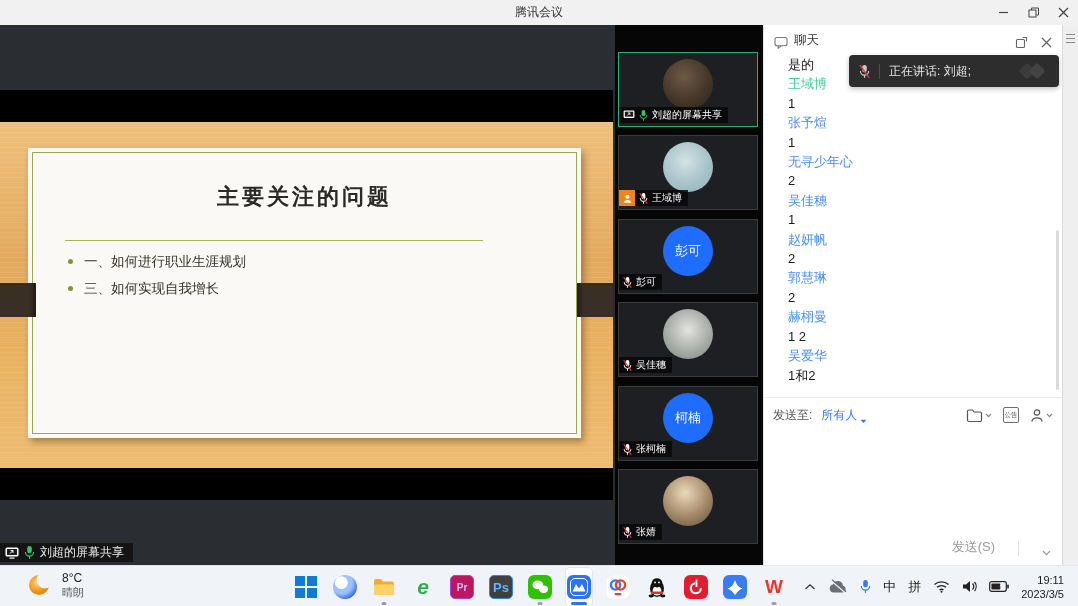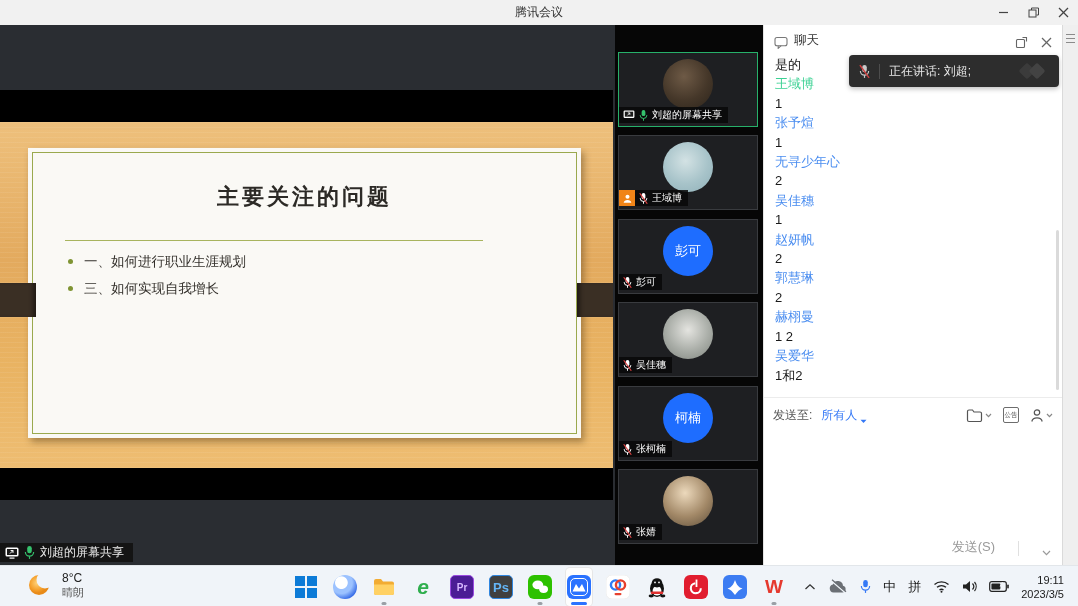--- a/index.html
+++ b/index.html
@@ -50,21 +50,21 @@
   .tile-foot { position:absolute; left:0; bottom:3px; display:flex; align-items:stretch; }
   .host-badge { width:16px; height:16px; background:#f08418; display:flex; align-items:center; justify-content:center; }
   .tile-label { display:flex; align-items:center; gap:4px; background:rgba(8,8,8,.85); padding:1px 6px 1px 4px;
             color:#fff; font-size:10px; height:16px; }
 
   
   .chat { position:absolute; left:763px; top:25px; width:299px; height:540px; background:#fff; border-left:1px solid #e4e4e4; }
   .chat-header { height:27px; display:flex; align-items:flex-end; gap:6px; padding:3px 10px; }
   .chat-title { font-size:12.5px; color:#333; }
   .chat-header-right { margin-left:auto; display:flex; align-items:center; gap:13px; }
-  .chat-list { position:absolute; left:0; top:28px; width:100%; padding:2px 11px; }
+  .chat-list { position:absolute; left:0; top:28px; width:100%; padding:2px 24px; }
   .ln { line-height:19.4px; font-size:13px; color:#1a1a1a; white-space:nowrap; }
   .ln.sender { color:#4a8df0; }
   .ln.sender.self { color:#3bd193; }
   .chat-scroll { position:absolute; right:3px; top:205px; width:3px; height:160px; background:#dadada; border-radius:2px; }
   .toast { position:absolute; left:85px; top:30px; width:210px; height:32px; background:#2d2d2d; border-radius:4px;
            display:flex; align-items:center; gap:9px; padding:0 10px; box-shadow:0 2px 5px rgba(0,0,0,.25); }
   .toast-sep { width:1px; height:15px; background:#4d4d4d; }
   .toast-text { color:#e9e9e9; font-size:12px; }
   .toast-logo { margin-left:auto; position:relative; width:30px; height:18px; opacity:.85; }
   .toast-logo i { position:absolute; width:12px; height:12px; border-radius:2px; transform:rotate(45deg); }
@@ -94,21 +94,21 @@
   .w-temp { font-size:12px; color:#222; }
   .w-cond { font-size:11px; color:#5a5a5a; }
   .dock { position:absolute; left:293px; top:1px; height:40px; display:flex; align-items:center; gap:13px; }
   .dock-item { position:relative; width:26px; height:38px; display:flex; align-items:center; justify-content:center; }
   .dock-item.active { background:#fdfdfd; border-radius:4px; box-shadow:0 0 0 1px #e6e6e6; }
   .run-dot { position:absolute; bottom:1px; left:50%; transform:translateX(-50%); width:5px; height:3px; border-radius:2px; background:#9aa0a6; }
   .active-bar { position:absolute; bottom:1px; left:50%; transform:translateX(-50%); width:16px; height:3px; border-radius:2px; background:#2a72ff; }
   .ico-sq { width:24px; height:24px; border-radius:5px; display:flex; align-items:center; justify-content:center; }
   .browser-orb { width:24px; height:24px; border-radius:50%;
         background:radial-gradient(circle at 35% 32%, #ffffff 0 26%, #9cc2ff 30% 48%, #3a6fe8 75%, #1c47b8 100%); }
-  .pr { background:#4c1d95; border:1.5px solid #9a4ae0; color:#d9b8ff; font-size:10px; font-weight:bold; }
+  .pr { background:#be185d; border:1.5px solid #9a4ae0; color:#d9b8ff; font-size:10px; font-weight:bold; }
   .ps { background:#404040; border:1.5px solid #2f86e0; color:#64b5f6; font-size:13px; font-weight:bold; }
   .ie-e { font-size:21px; font-weight:bold; font-style:italic; color:#2fae4e; }
   .wps-w { font-size:19px; font-weight:bold; color:#e5392e; }
   .tm-icon { position:relative; width:24px; height:24px; border-radius:6px; background:#2a72ff; }
   .tm-icon .frame { position:absolute; inset:3px; border:1.4px solid #fff; border-radius:5px; }
   .tray { position:absolute; right:14px; top:0; height:41px; display:flex; align-items:center; gap:12px; }
   .ime { font-size:13px; color:#1b1b1b; }
   .clock { text-align:right; font-size:11px; line-height:14px; color:#1b1b1b; }
 </style>
 </head>

